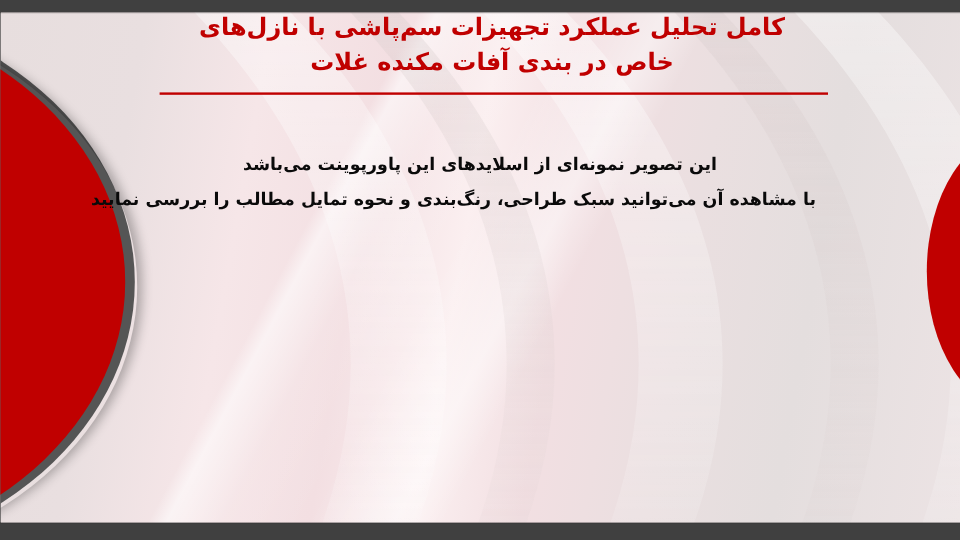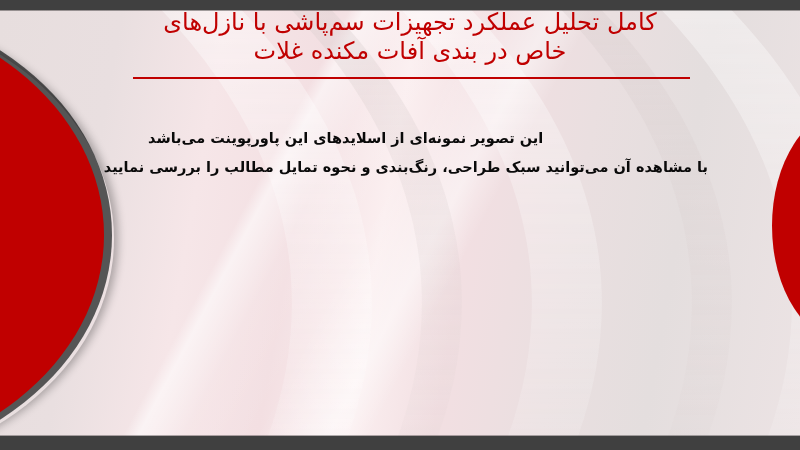--- a/index.html
+++ b/index.html
@@ -129,43 +129,43 @@
   .title-block {
     position: absolute;
     left: 120px;
     top: 8px;
     width: 580px;
     text-align: center;
     direction: rtl;
   }
   .title-line {
     color: #c00000;
-    font-size: 24px;
-    font-weight: normal;
+    font-size: 20px;
+    font-weight: bold;
     line-height: 29px;
     letter-spacing: 0;
     white-space: nowrap;
   }
   .title-rule {
     position: absolute;
     left: 133px;
     top: 77px;
     width: 557px;
     height: 2px;
     background: #c00000;
   }
 
   
   .body-block {
     position: absolute;
-    right: 92px;
+    right: 120px;
     top: 124px;
     width: 560px;
     direction: rtl;
-    text-align: left;
+    text-align: center;
   }
   .body-line {
     color: #0a0a0a;
     font-size: 14.5px;
     font-weight: bold;
     line-height: 29px;
     white-space: nowrap;
   }
 </style>
 </head>

